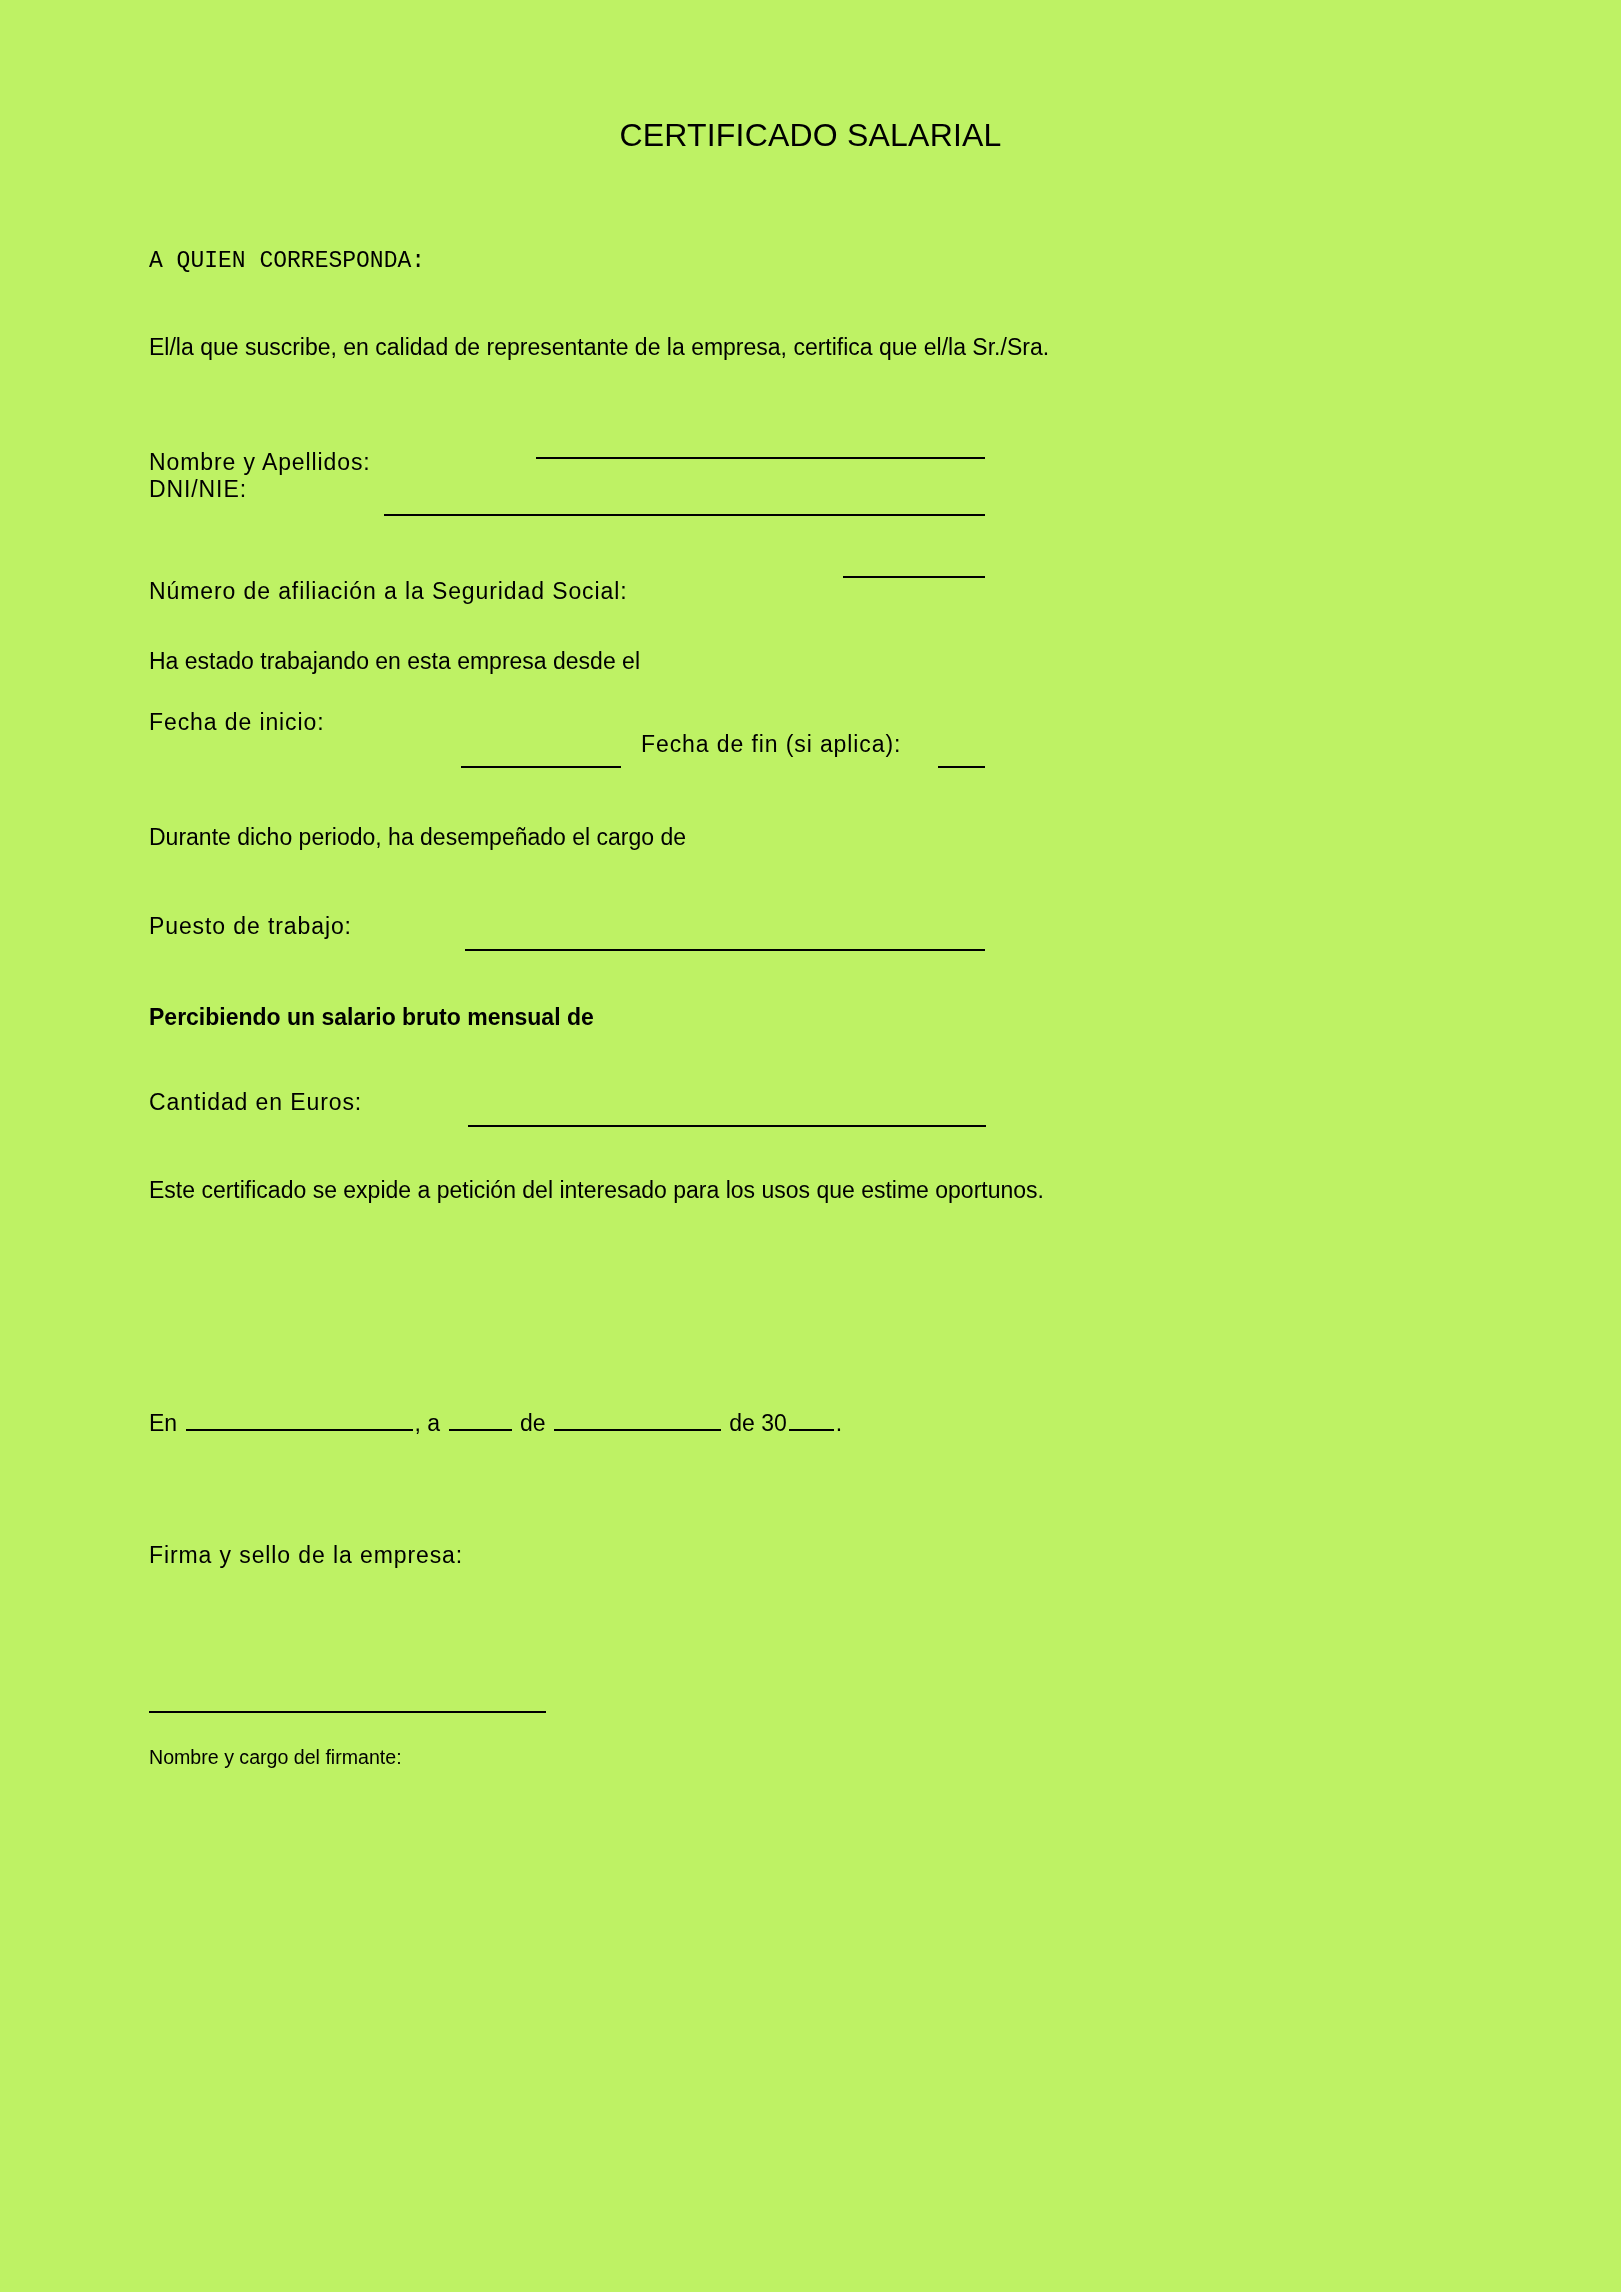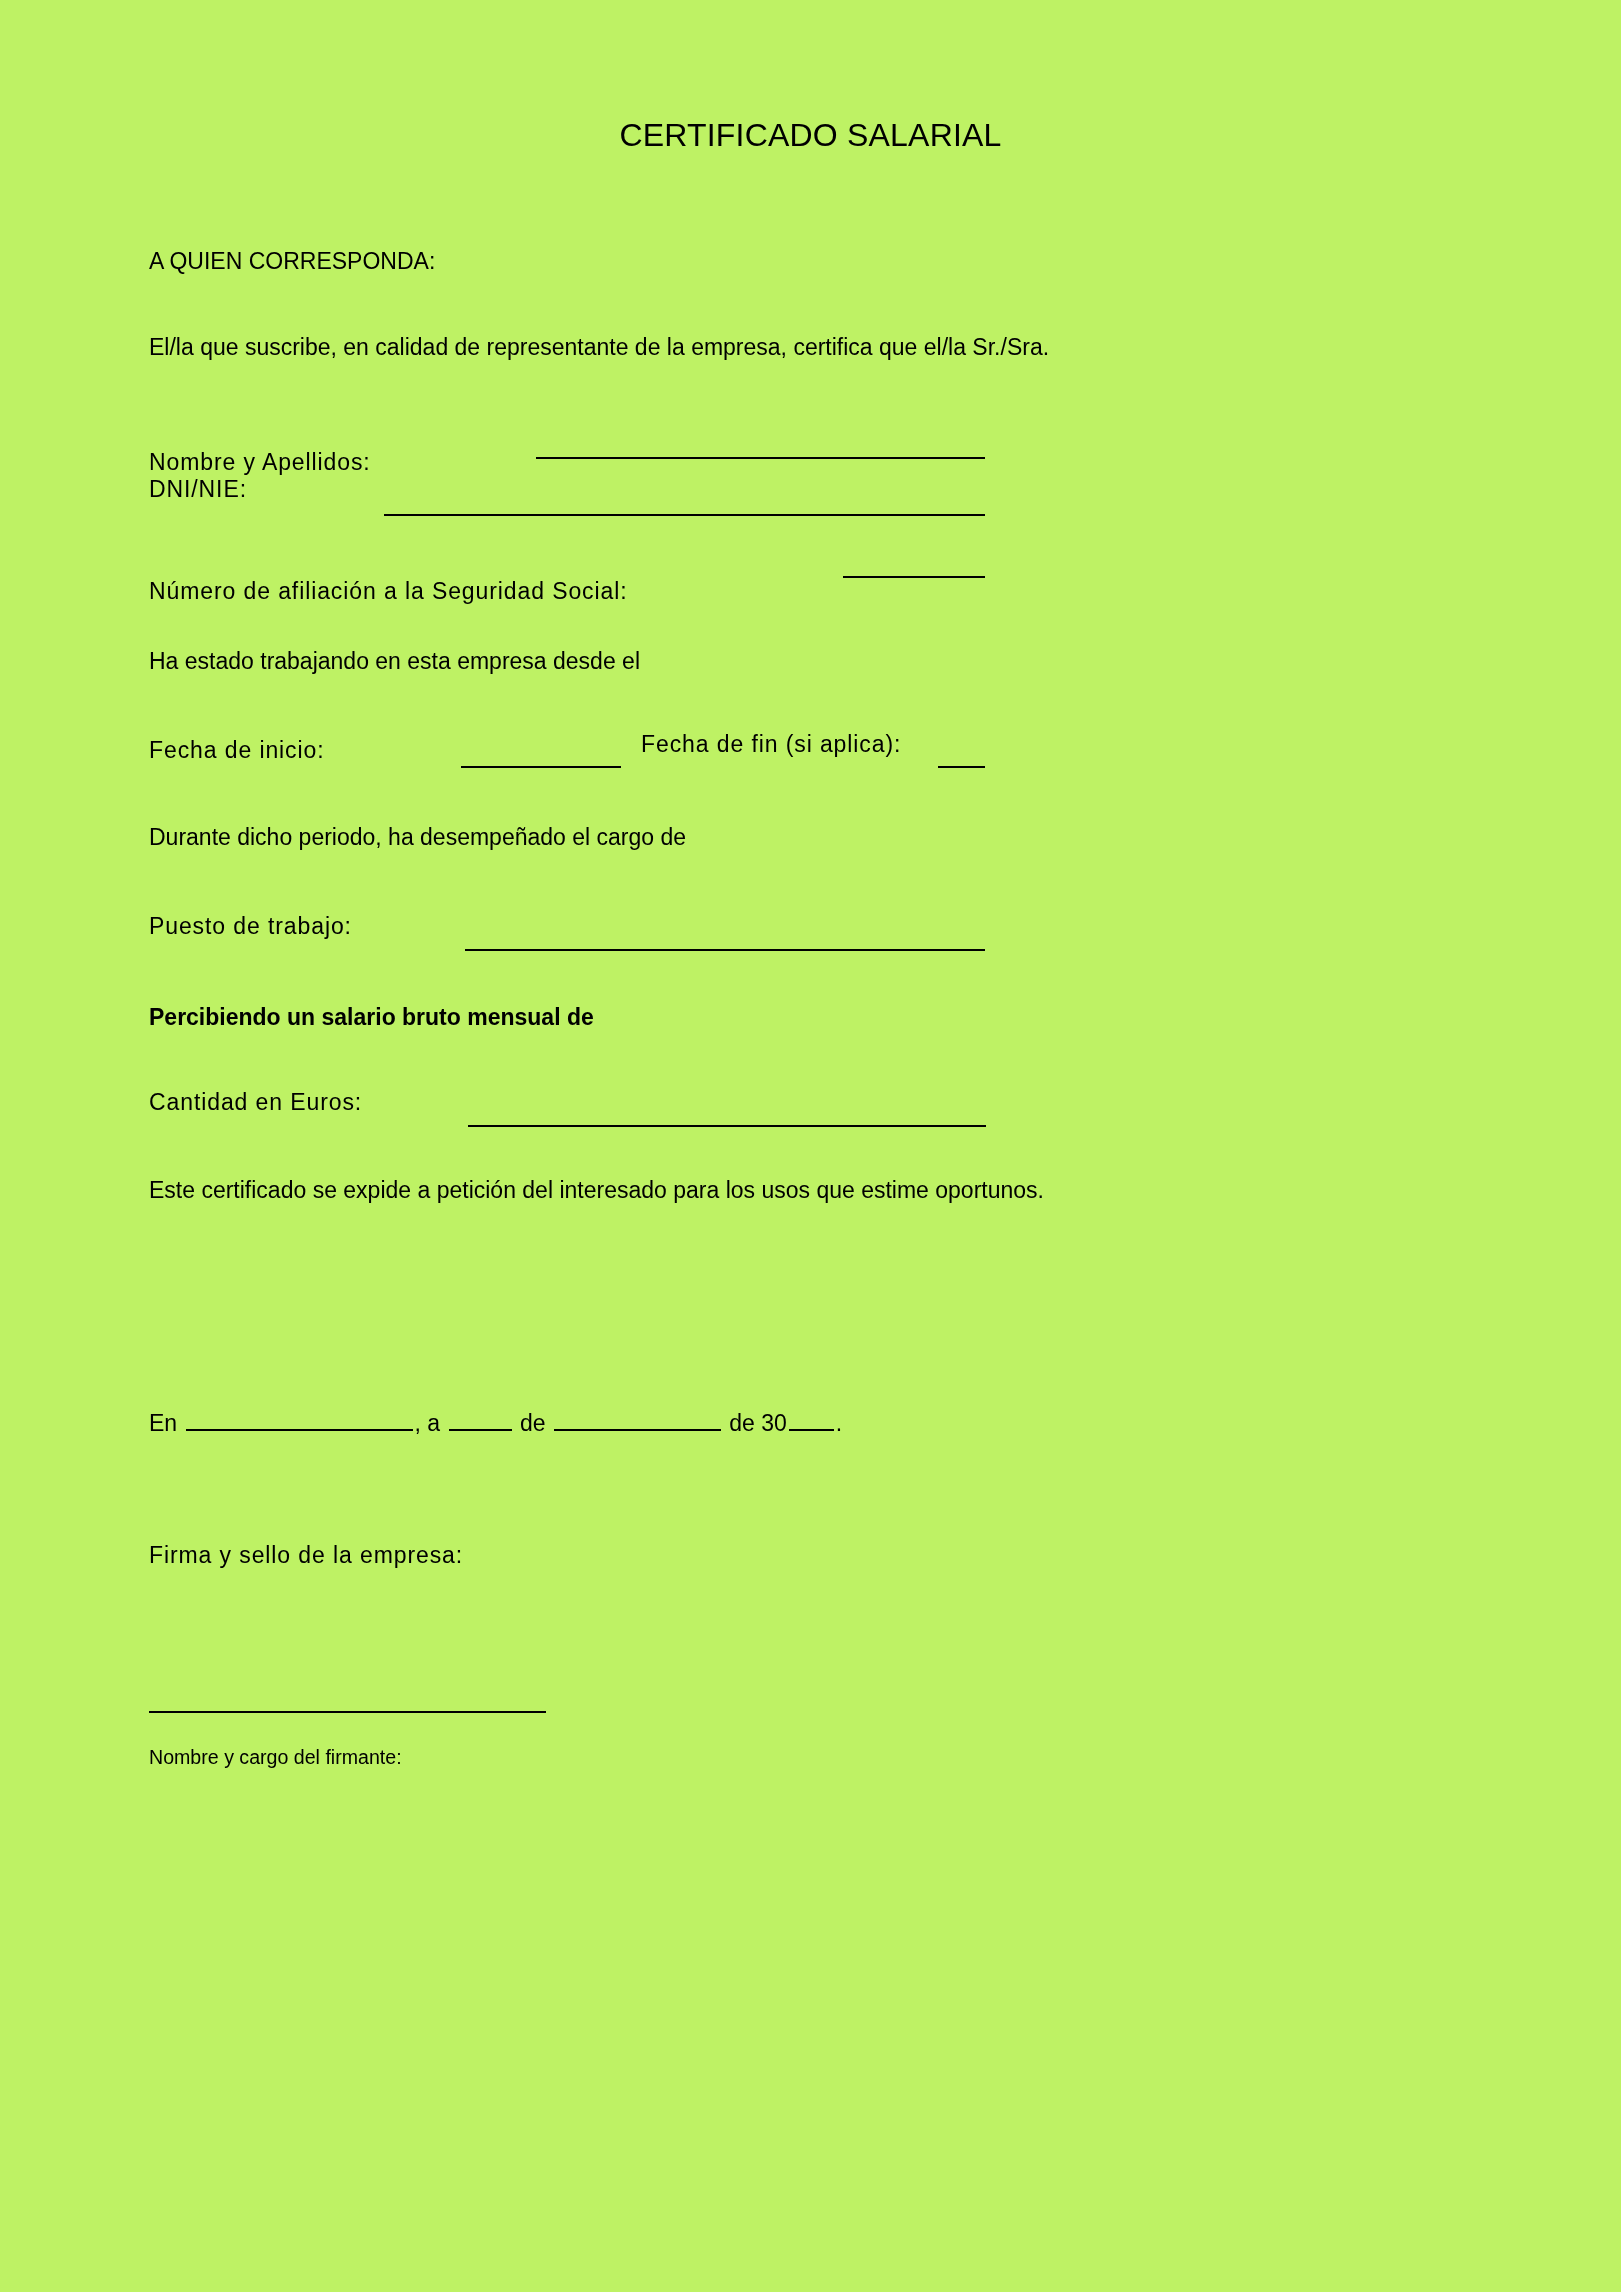--- a/index.html
+++ b/index.html
@@ -77,36 +77,36 @@
 </style>
 </head>
 <body>
 
 <div class="page">
 
   <div class="doc-title">CERTIFICADO SALARIAL</div>
 
   <div class="body-block">
 
-    <div class="line" style="top:247px;">A QUIEN CORRESPONDA:</div>
+    <div class="line" style="top:247px;font-family:Liberation Mono, monospace;">A QUIEN CORRESPONDA:</div>
 
     <div class="line" style="top:333px;">El/la que suscribe, en calidad de representante de la empresa, certifica que el/la Sr./Sra.</div>
 
     <div class="line tracked" style="top:420px;margin-top:28px;">Nombre y Apellidos:</div>
     <div class="rule" style="left:387px; top:457px; width:449px;"></div>
 
     <div class="line tracked" style="top:475px;">DNI/NIE:</div>
     <div class="rule" style="left:235px; top:514px; width:601px;"></div>
 
     <div class="line tracked" style="top:529px;margin-top:48px;">Número de afiliación a la Seguridad Social:</div>
     <div class="rule" style="left:694px; top:576px; width:142px;"></div>
 
     <div class="line" style="top:647px;">Ha estado trabajando en esta empresa desde el</div>
 
-    <div class="line tracked" style="top:736px;">Fecha de inicio:</div>
+    <div class="line tracked" style="top:708px;">Fecha de inicio:</div>
     <div class="rule" style="left:312px; top:766px; width:160px;"></div>
 
     <div class="line tracked" style="left:492px; top:730px;text-align:center;">Fecha de fin (si aplica):</div>
     <div class="rule" style="left:789px; top:766px; width:47px;"></div>
 
     <div class="line" style="top:823px;">Durante dicho periodo, ha desempeñado el cargo de</div>
 
     <div class="line tracked" style="top:912px;">Puesto de trabajo:</div>
     <div class="rule" style="left:316px; top:949px; width:520px;"></div>
 

